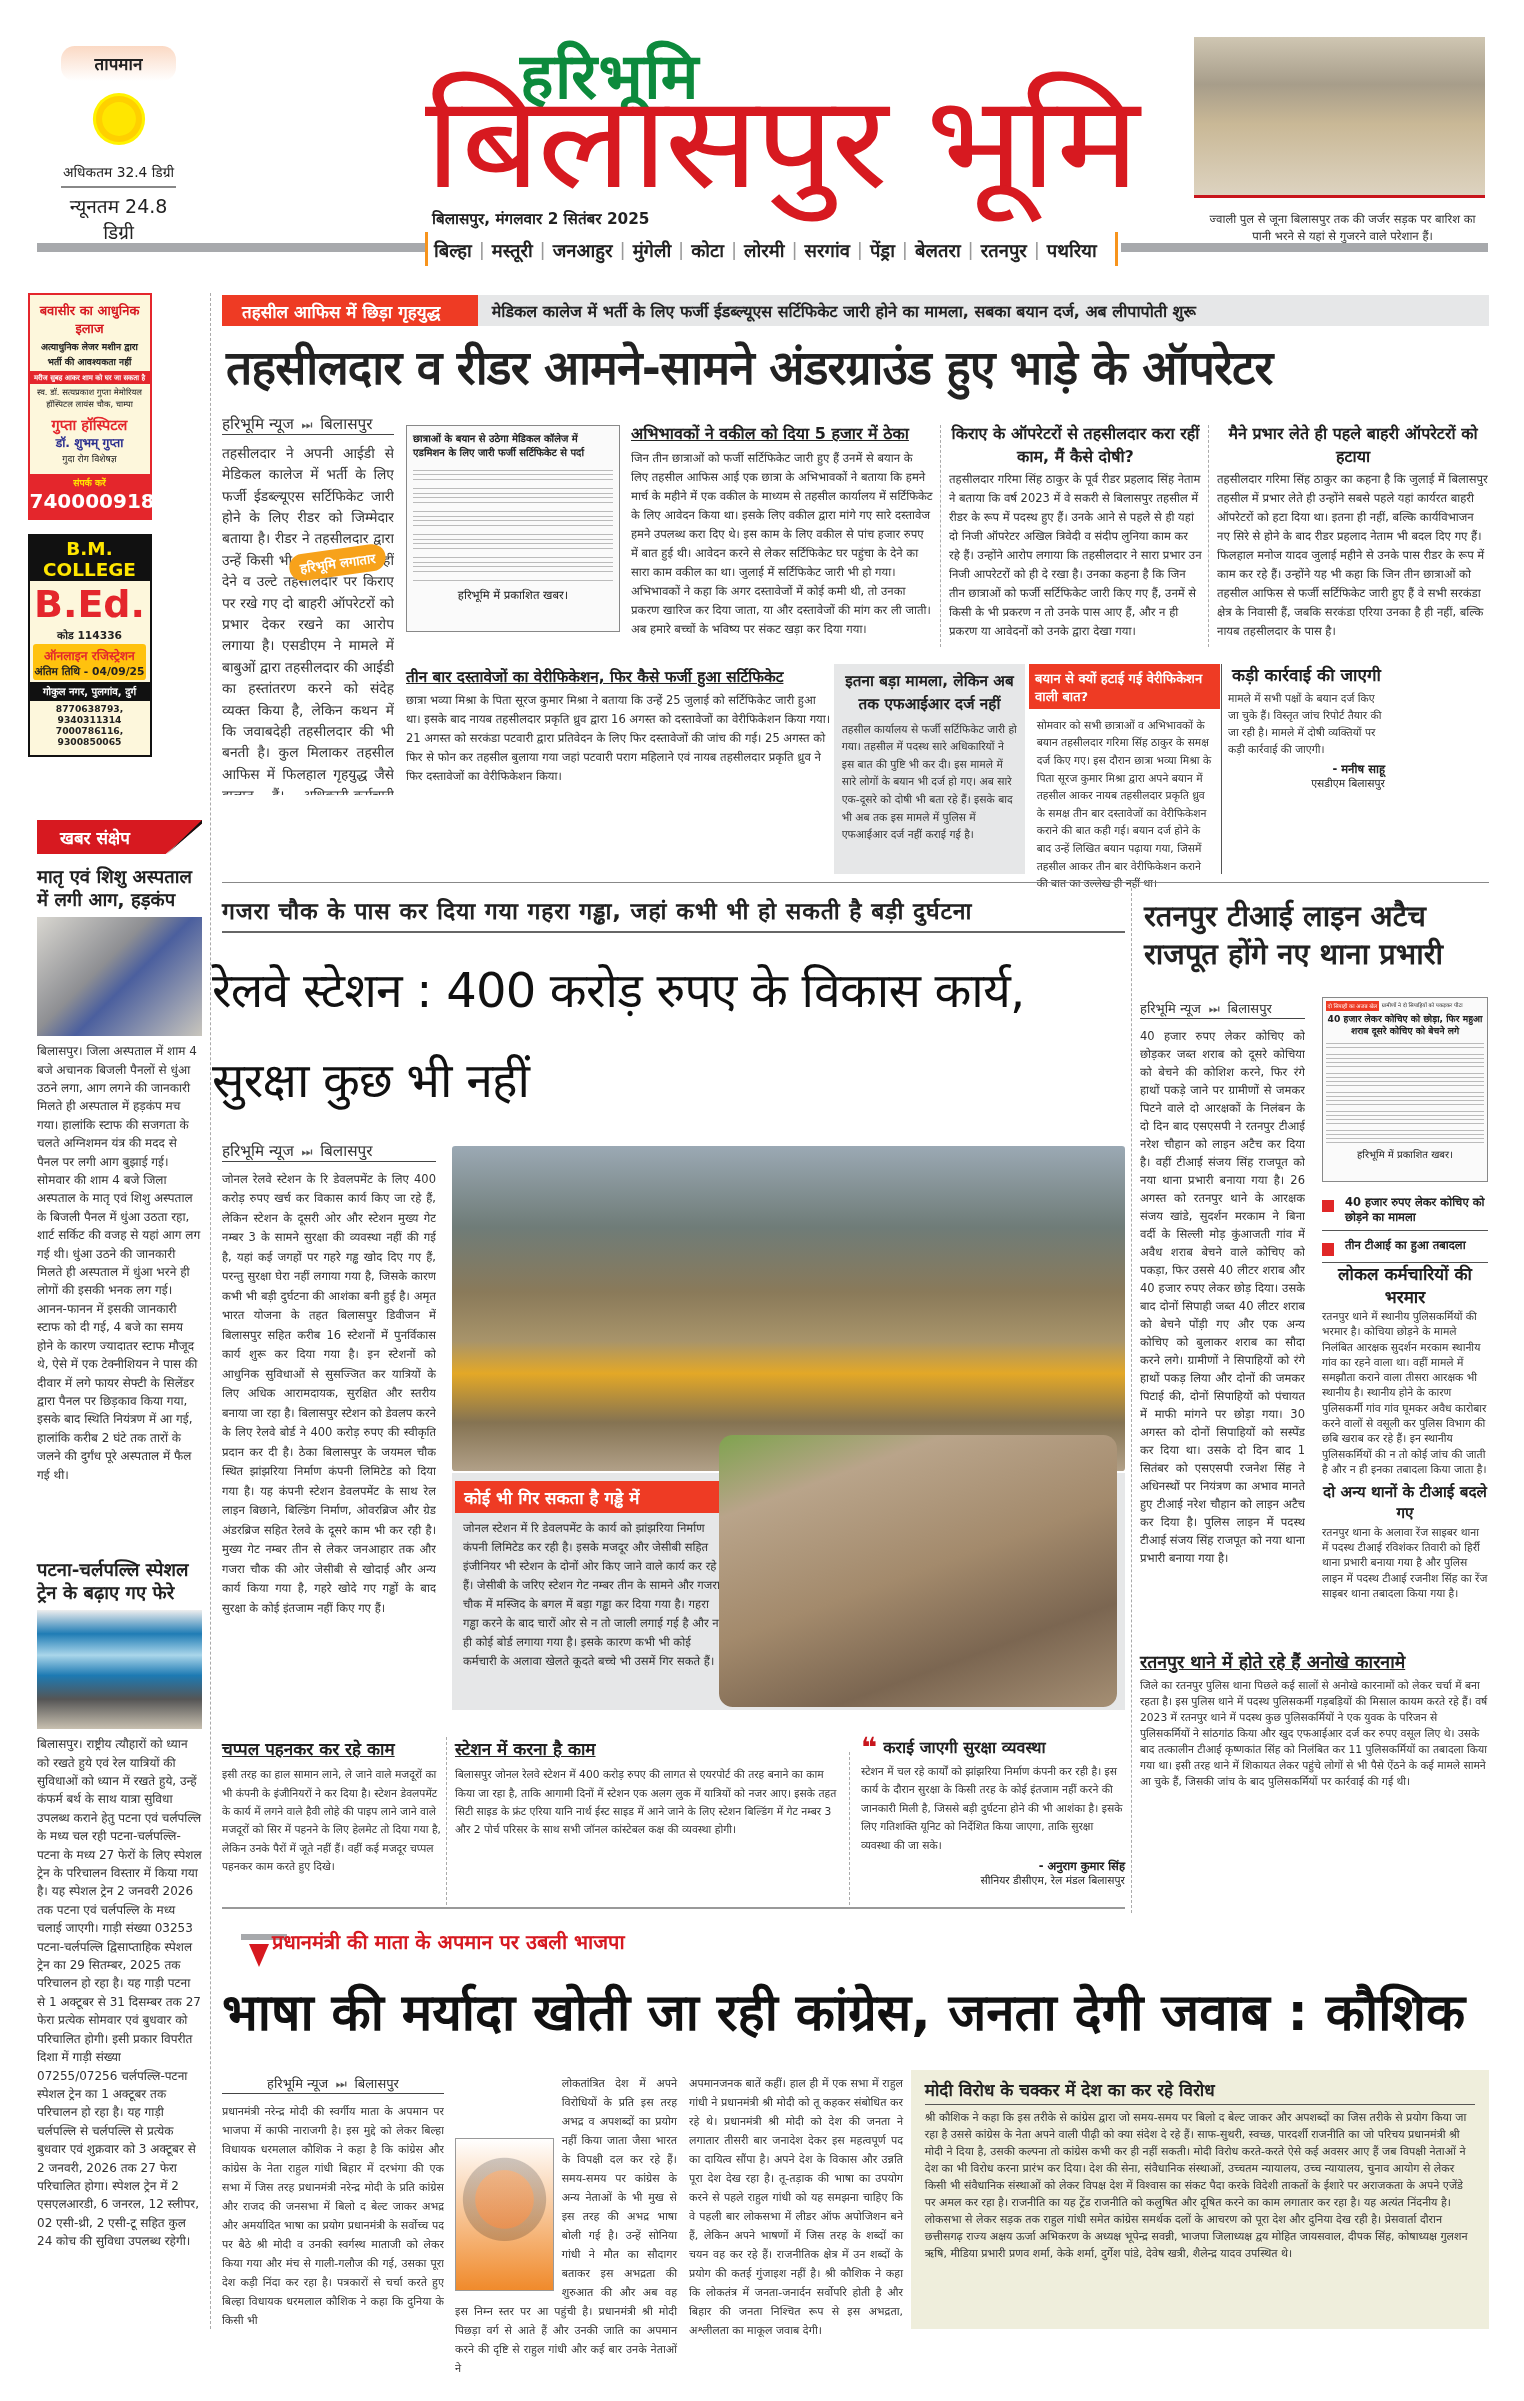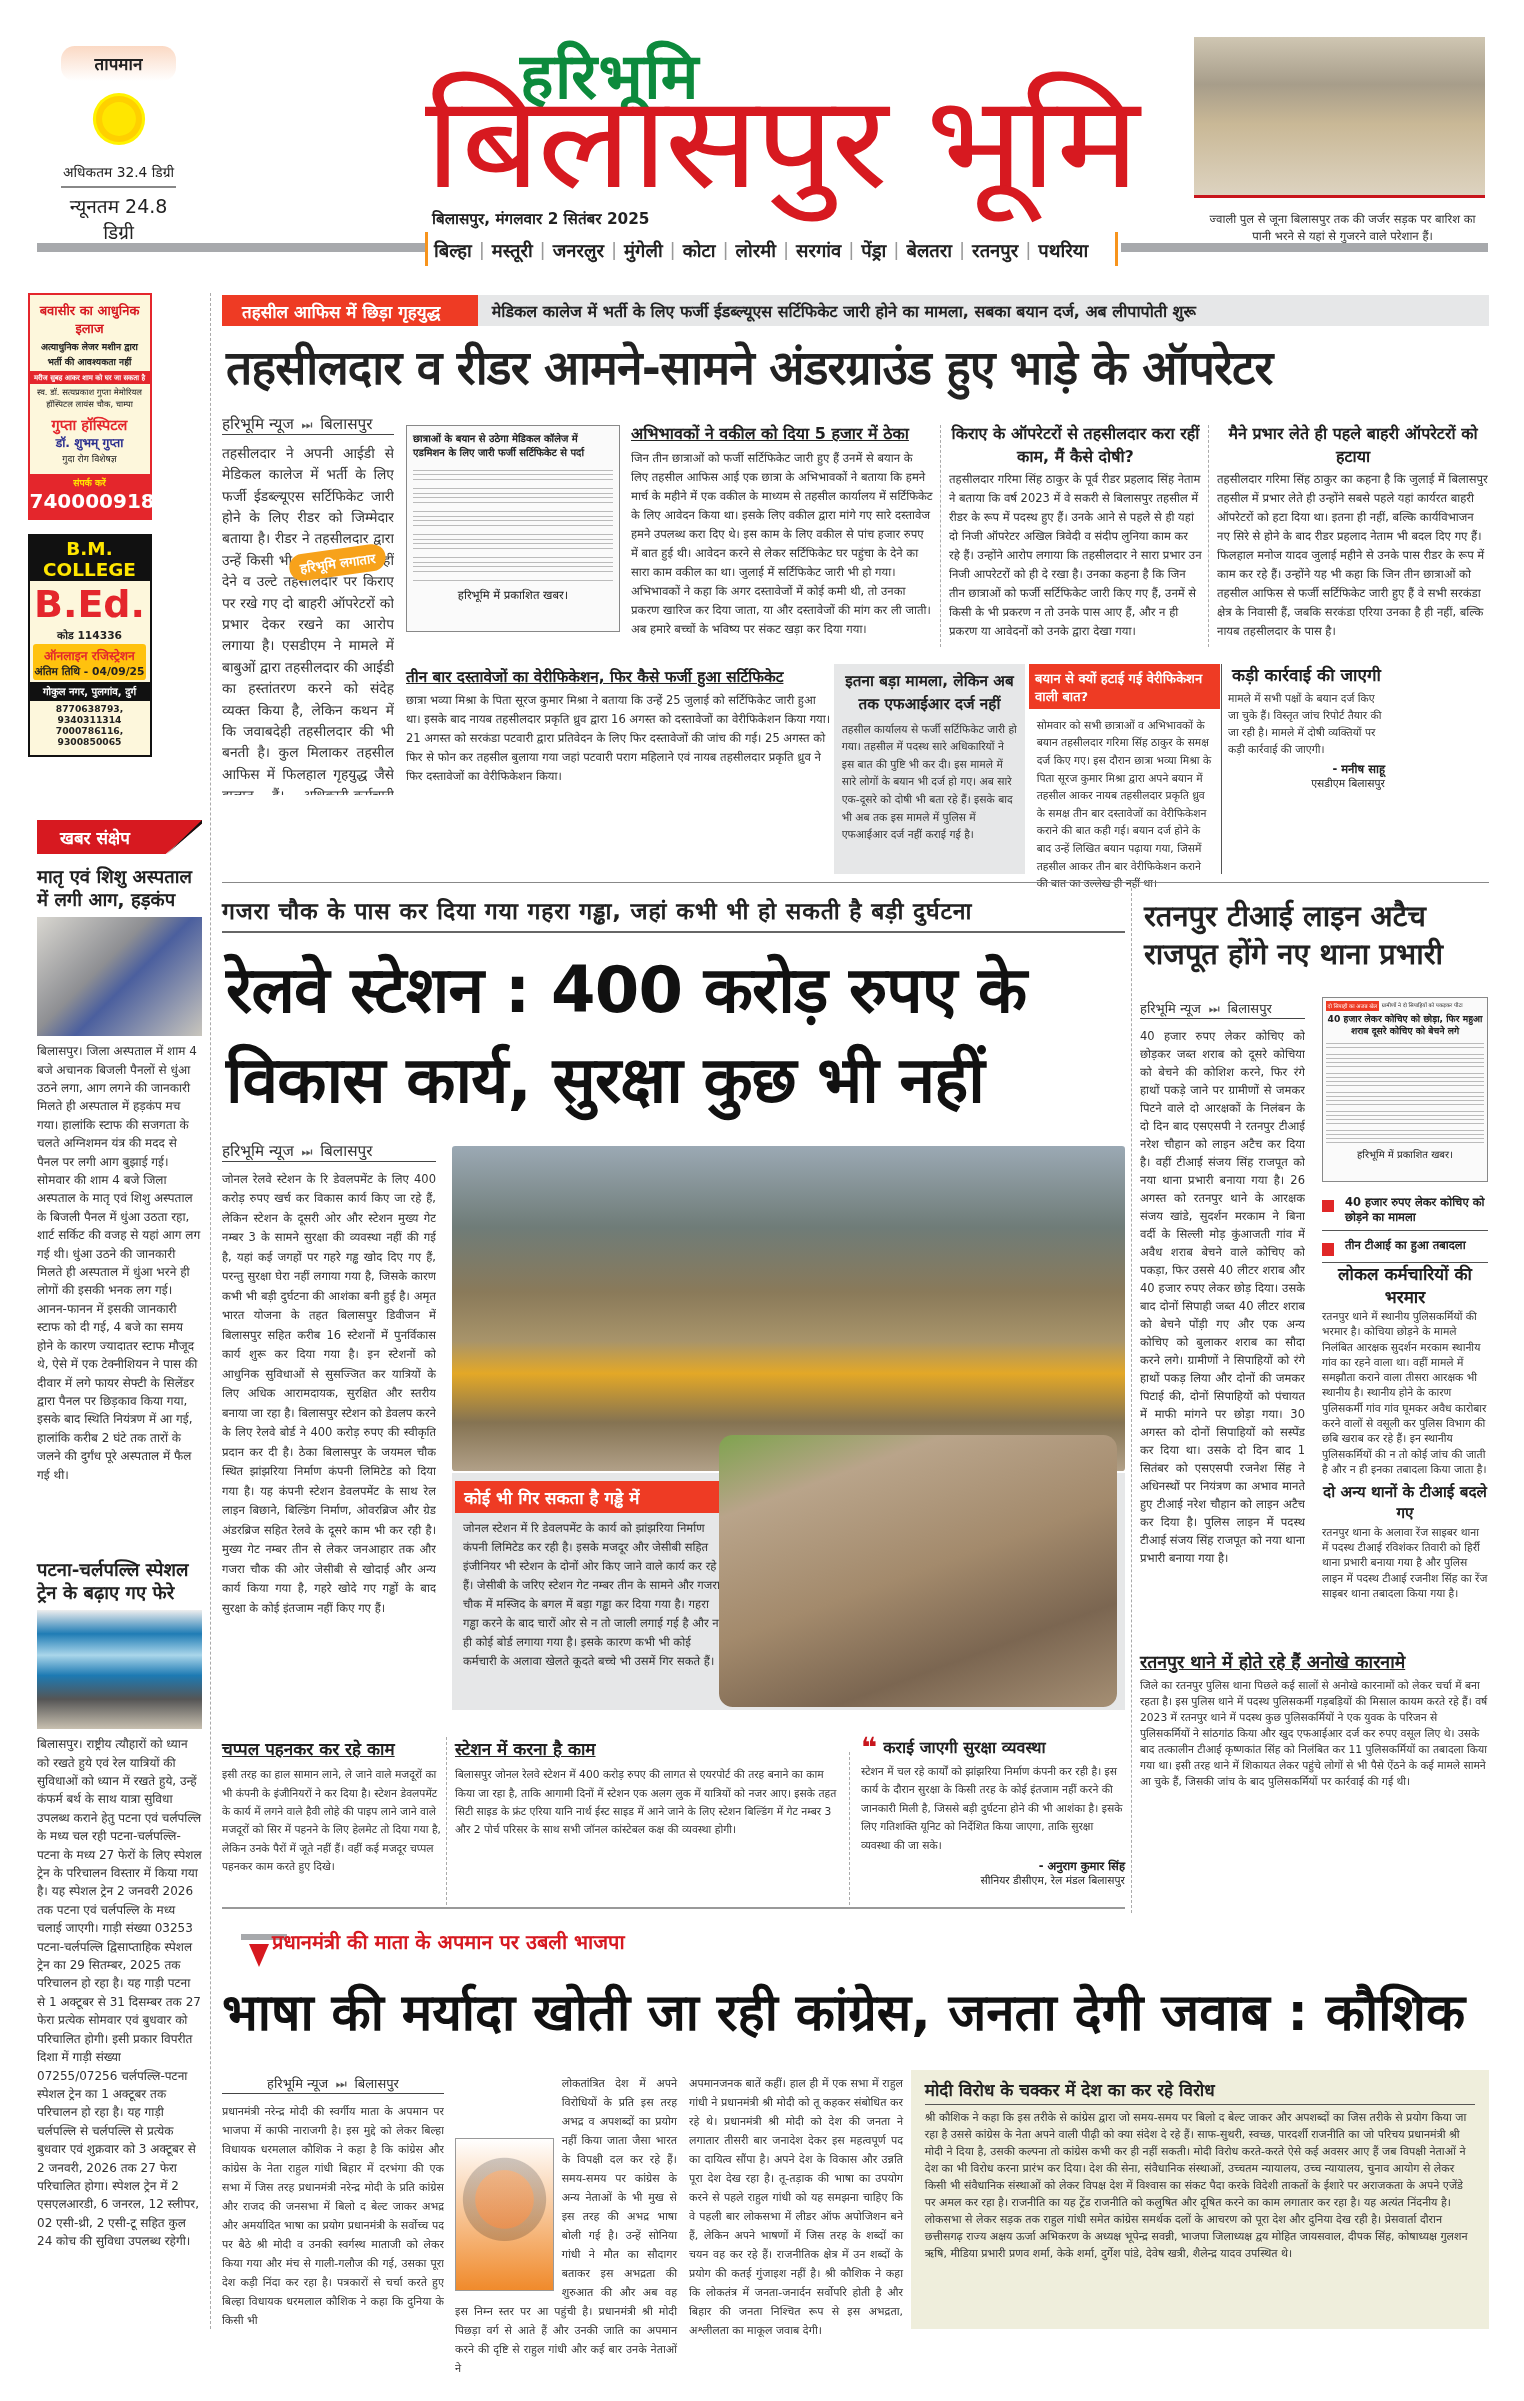--- a/index.html
+++ b/index.html
@@ -33,21 +33,21 @@
 <div class="abs" style="left:432px;top:208px;font-size:15.3px;font-weight:bold;color:#222">बिलासपुर, मंगलवार 2 सितंबर 2025</div>
 
 <div class="abs hbar" style="left:37px;top:243px;width:390px;height:9.2px"></div>
 <div class="abs hbar" style="left:1121px;top:243px;width:367px;height:9.2px"></div>
 <div class="abs" style="left:425px;top:232px;width:693px;height:34px;display:flex;align-items:center;border-left:3.1px solid #f7941d;border-right:3.1px solid #f7941d;padding:0 6.1px">
   <div id="area-list" style="display:flex;align-items:center;font-size:18.4px;font-weight:bold;color:#222;white-space:nowrap">
       <span>बिल्हा</span>
       <span style="margin: 0px 6.9px; color: rgb(153, 153, 153); font-weight: normal;">|</span>
       <span>मस्तूरी</span>
       <span style="margin: 0px 6.9px; color: rgb(153, 153, 153); font-weight: normal;">|</span>
-      <span>जनरलुर</span>
+      <span>जनआहुर</span>
       <span style="margin: 0px 6.9px; color: rgb(153, 153, 153); font-weight: normal;">|</span>
       <span>मुंगेली</span>
       <span style="margin: 0px 6.9px; color: rgb(153, 153, 153); font-weight: normal;">|</span>
       <span>कोटा</span>
       <span style="margin: 0px 6.9px; color: rgb(153, 153, 153); font-weight: normal;">|</span>
       <span>लोरमी</span>
       <span style="margin: 0px 6.9px; color: rgb(153, 153, 153); font-weight: normal;">|</span>
       <span>सरगांव</span>
       <span style="margin: 0px 6.9px; color: rgb(153, 153, 153); font-weight: normal;">|</span>
       <span>पेंड्रा</span>
@@ -158,21 +158,21 @@
 <div class="abs" style="left:1221px;top:664px;height:210px;border-left:1.5px solid #555"></div>
 <div class="abs" style="left:1228px;top:664px;width:157px">
   <div class="ctr" style="font-size:17px;font-weight:bold;line-height:23px">कड़ी कार्रवाई की जाएगी</div>
   <p class="sm" style="margin-top:3.1px;font-size:10.7px;line-height:17px">मामले में सभी पक्षों के बयान दर्ज किए जा चुके हैं। विस्तृत जांच रिपोर्ट तैयार की जा रही है। मामले में दोषी व्यक्तियों पर कड़ी कार्रवाई की जाएगी।</p>
   <div style="text-align:right;font-weight:bold;font-size:11.5px;margin-top:3.1px">- मनीष साहू</div>
   <div style="text-align:right;font-size:10.7px">एसडीएम बिलासपुर</div>
 </div>
 <div class="abs" style="left:222px;top:882px;width:1267px;border-top:1.5px solid #888"></div>
 
 <div class="abs" style="left:222px;top:894px;width:903px;font-size:23px;font-weight:bold;color:#222;padding-bottom:4.6px;border-bottom:2.3px solid #666;white-space:nowrap;letter-spacing:0.8px">गजरा चौक के पास कर दिया गया गहरा गड्ढा, जहां कभी भी हो सकती है बड़ी दुर्घटना</div>
-<div class="abs" style="left:226px;top:945px;width:907px;font-size:64px;font-weight:bold;line-height:90px;letter-spacing:-0.8px;color:#111">रेलवे स्टेशन : 400 करोड़ रुपए के विकास कार्य, सुरक्षा कुछ भी नहीं</div>
+<div class="abs" style="left:212px;top:945px;width:907px;font-size:48px;font-weight:normal;line-height:90px;letter-spacing:-0.8px;color:#111">रेलवे स्टेशन : 400 करोड़ रुपए के विकास कार्य, सुरक्षा कुछ भी नहीं</div>
 
 <div class="abs" style="left:222px;top:1140px;width:214px">
   <div class="byline"><span>हरिभूमि न्यूज</span><span class="arr">⏭</span><span>बिलासपुर</span></div>
   <p class="sm" style="font-size:11.5px;line-height:19.5px;text-align:justify;height:551px;overflow:hidden">जोनल रेलवे स्टेशन के रि डेवलपमेंट के लिए 400 करोड़ रुपए खर्च कर विकास कार्य किए जा रहे हैं, लेकिन स्टेशन के दूसरी ओर और स्टेशन मुख्य गेट नम्बर 3 के सामने सुरक्षा की व्यवस्था नहीं की गई है, यहां कई जगहों पर गहरे गड्ढ खोद दिए गए हैं, परन्तु सुरक्षा घेरा नहीं लगाया गया है, जिसके कारण कभी भी बड़ी दुर्घटना की आशंका बनी हुई है। अमृत भारत योजना के तहत बिलासपुर डिवीजन में बिलासपुर सहित करीब 16 स्टेशनों में पुनर्विकास कार्य शुरू कर दिया गया है। इन स्टेशनों को आधुनिक सुविधाओं से सुसज्जित कर यात्रियों के लिए अधिक आरामदायक, सुरक्षित और स्तरीय बनाया जा रहा है। बिलासपुर स्टेशन को डेवलप करने के लिए रेलवे बोर्ड ने 400 करोड़ रुपए की स्वीकृति प्रदान कर दी है। ठेका बिलासपुर के जयमल चौक स्थित झांझरिया निर्माण कंपनी लिमिटेड को दिया गया है। यह कंपनी स्टेशन डेवलपमेंट के साथ रेल लाइन बिछाने, बिल्डिंग निर्माण, ओवरब्रिज और ग्रेड अंडरब्रिज सहित रेलवे के दूसरे काम भी कर रही है। मुख्य गेट नम्बर तीन से लेकर जनआहार तक और गजरा चौक की ओर जेसीबी से खोदाई और अन्य कार्य किया गया है, गहरे खोदे गए गड्ढों के बाद सुरक्षा के कोई इंतजाम नहीं किए गए हैं।</p>
 </div>
 <div class="abs ph" style="left:452px;top:1146px;width:673px;height:325px;background:linear-gradient(180deg,#9ba9b4 0%,#6f7c78 25%,#8a7a5a 45%,#a8946a 60%,#e3a827 70%,#857352 85%,#b1a088 100%)"></div>
 <div class="abs" style="left:452px;top:1473px;width:673px;height:237px;background:#e6e7e8"></div>
 <div class="abs redbar" style="left:455px;top:1481px;width:275px;font-size:17px;font-weight:bold;padding:4.6px 9.2px">कोई भी गिर सकता है गड्ढे में</div>
 <p class="abs sm" style="left:463px;top:1519px;width:260px;font-size:11.5px;line-height:19px;height:184px;overflow:hidden">जोनल स्टेशन में रि डेवलपमेंट के कार्य को झांझरिया निर्माण कंपनी लिमिटेड कर रही है। इसके मजदूर और जेसीबी सहित इंजीनियर भी स्टेशन के दोनों ओर किए जाने वाले कार्य कर रहे हैं। जेसीबी के जरिए स्टेशन गेट नम्बर तीन के सामने और गजरा चौक में मस्जिद के बगल में बड़ा गड्ढा कर दिया गया है। गहरा गड्ढा करने के बाद चारों ओर से न तो जाली लगाई गई है और न ही कोई बोर्ड लगाया गया है। इसके कारण कभी भी कोई कर्मचारी के अलावा खेलते कूदते बच्चे भी उसमें गिर सकते हैं।</p>
 <div class="abs ph" style="left:719px;top:1435px;width:398px;height:272px;border-radius:13.8px;background:linear-gradient(160deg,#7fa34f 0%,#b9a48a 20%,#a38a6c 50%,#7b6651 75%,#a58f74 100%)"></div>

